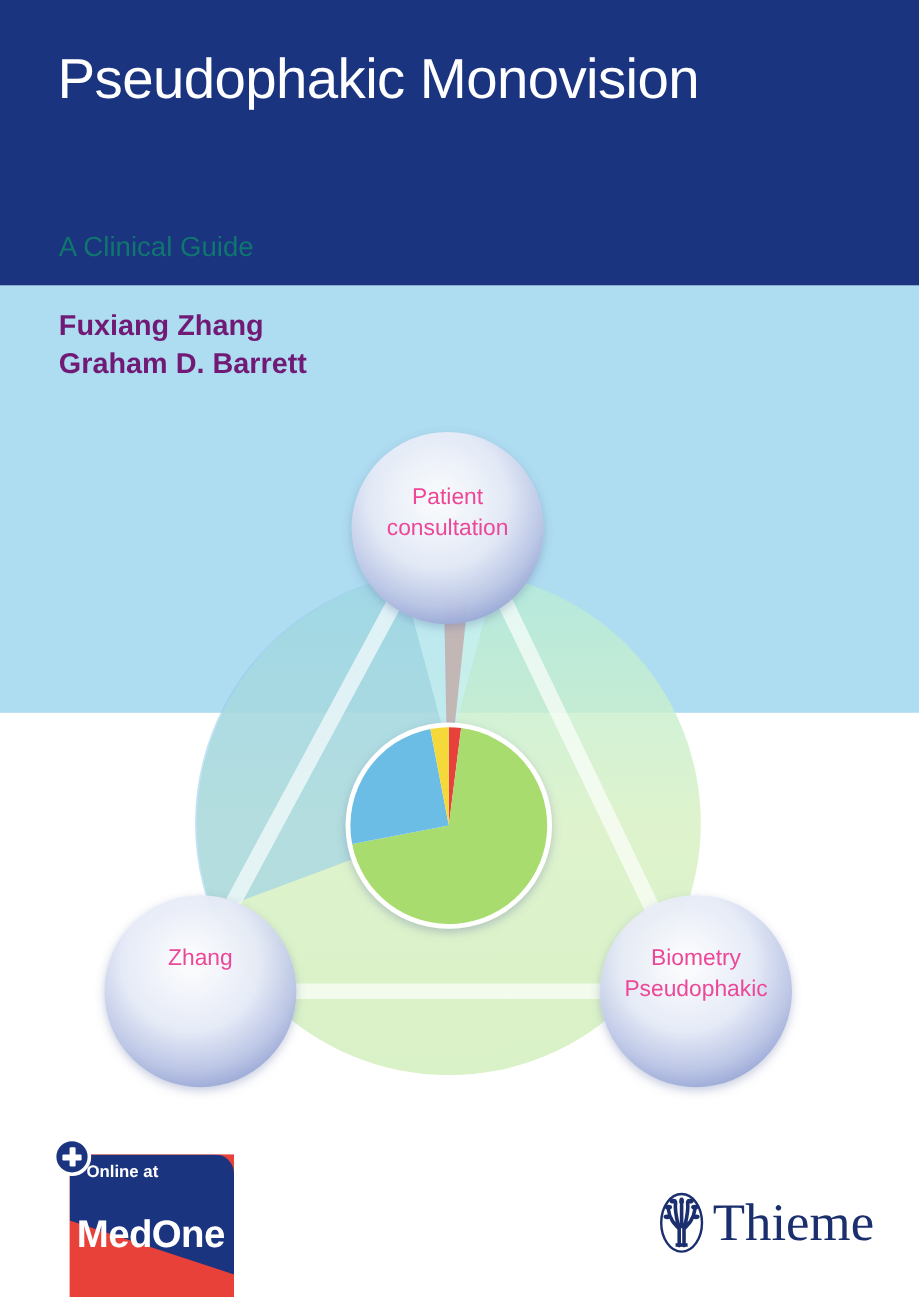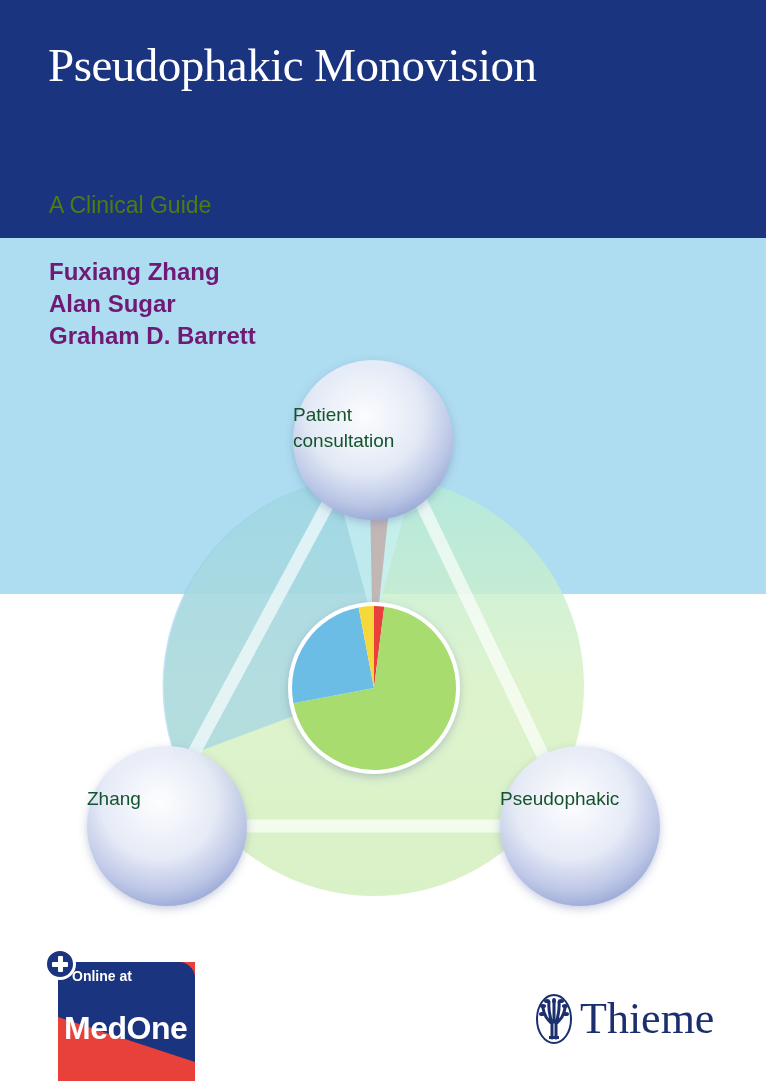--- a/index.html
+++ b/index.html
@@ -1,48 +1,47 @@
 <!DOCTYPE html>
 <html><head>
 <meta charset="utf-8">
 <style>
   html, body { margin: 0; padding: 0; }
   body { width: 766px; height: 1081px; position: relative; overflow: hidden; background: #ffffff; font-family: "DejaVu Sans", sans-serif; }
   .band-top { position: absolute; left: 0; top: 0; width: 766px; height: 238px; background: #1b3480; }
   .band-light { position: absolute; left: 0; top: 238px; width: 766px; height: 356px; background: #aedcf0; }
-  .title { position: absolute; left: 48px; top: 38px; color: #ffffff; font-size: 47px; font-family: Liberation Serif, serif; letter-spacing: -0.5px; margin: 0; font-weight: normal; }
-  .subtitle { position: absolute; left: 49px; top: 192px; color: #4d7c0f; font-size: 23px; font-family: "Liberation Sans", sans-serif; margin: 0; font-weight: normal; }
+  .title { position: absolute; left: 48px; top: 38px; color: #ffffff; font-size: 47px; font-family: Liberation Sans, sans-serif; letter-spacing: -0.5px; margin: 0; font-weight: normal; }
+  .subtitle { position: absolute; left: 49px; top: 192px; color: #0f766e; font-size: 23px; font-family: "Liberation Sans", sans-serif; margin: 0; font-weight: normal; }
   .authors { position: absolute; left: 49px; top: 256px; color: #701a75; font-size: 24px; font-family: "Liberation Sans", sans-serif; font-weight: bold; line-height: 32px; }
   .authors div { margin: 0; }
   .diagram { position: absolute; left: 0; top: 0; width: 766px; height: 1081px; pointer-events: none; }
-  .bubble-label { position: absolute; color: #14532d; font-family: "Liberation Sans", sans-serif; font-size: 19px; line-height: 26px; }
+  .bubble-label { position: absolute; text-align: center; color: #ec4899; font-family: "Liberation Sans", sans-serif; font-size: 19px; line-height: 26px; }
   .medone { position: absolute; left: 58px; top: 962px; width: 137px; height: 119px; padding-left: 23px; }
   .medone-red { position: absolute; left: 0; top: 0; width: 137px; height: 119px; background: #e8413a; }
   .medone-blue { position: absolute; left: 0; top: 0; width: 137px; height: 100px; background: #1b3480; border-top-right-radius: 16px; clip-path: polygon(0 0, 100% 0, 100% 100%, 0 55%); }
   .medone-online { position: absolute; left: 14px; top: 6px; color: #ffffff; font-family: "Liberation Sans", sans-serif; font-size: 14px; font-weight: bold; }
   .medone-name { position: absolute; left: 6px; top: 20px; color: #ffffff; font-family: "Liberation Sans", sans-serif; font-size: 32px; font-weight: bold; letter-spacing: -0.5px; margin-top: 28px; }
   .medone-plus { position: absolute; left: 44px; top: 948px; width: 32px; height: 32px; border-radius: 50%; background: #1b3480; border: 3px solid #ffffff; box-sizing: border-box; }
   .medone-plus::before { content: ""; position: absolute; left: 11px; top: 5px; width: 5px; height: 16px; background: #fff; border-radius: 1px; }
   .medone-plus::after { content: ""; position: absolute; left: 5px; top: 11px; width: 16px; height: 5px; background: #fff; border-radius: 1px; }
-  .thieme { position: absolute; left: 534px; top: 992px; display: flex; align-items: center; text-align: center; }
+  .thieme { position: absolute; left: 548px; top: 992px; display: flex; align-items: center; text-align: center; }
   .thieme-logo { width: 40px; height: 54px; }
   .thieme-name { color: #1b2f6e; font-family: "Liberation Serif", serif; font-size: 44px; margin-left: 6px; line-height: 1; }
 </style>
 </head>
 <body>
 
 <div class="band-top"></div>
 <div class="band-light"></div>
 
 <h1 class="title">Pseudophakic Monovision</h1>
 <h2 class="subtitle">A Clinical Guide</h2>
 
 <div class="authors">
   <div>Fuxiang Zhang</div>
-  <div>Alan Sugar</div>
   <div>Graham D. Barrett</div>
 </div>
 
 <svg class="diagram" viewBox="0 0 766 1081" xmlns="http://www.w3.org/2000/svg">
   <defs>
     <radialGradient id="bubbleGrad" cx="45%" cy="35%" r="65%">
       <stop offset="0%" stop-color="#ffffff" stop-opacity="0.95"></stop>
       <stop offset="55%" stop-color="#e6ebf7" stop-opacity="0.95"></stop>
       <stop offset="85%" stop-color="#bcc6e6" stop-opacity="0.95"></stop>
       <stop offset="100%" stop-color="#9eacd8" stop-opacity="0.95"></stop>
@@ -83,20 +82,21 @@
 </svg>
 
 <div class="bubble-label" style="left:293px; top:402px; width:160px;">
   <div>Patient</div>
   <div>consultation</div>
 </div>
 <div class="bubble-label" style="left:87px; top:786px; width:160px;">
   <div>Zhang</div>
 </div>
 <div class="bubble-label" style="left:500px; top:786px; width:160px;">
+  <div>Biometry</div>
   <div>Pseudophakic</div>
 </div>
 
 <div class="medone">
   <div class="medone-red"></div>
   <div class="medone-blue"></div>
   <div class="medone-online">Online at</div>
   <div class="medone-name">MedOne</div>
 </div>
 <div class="medone-plus"></div>

